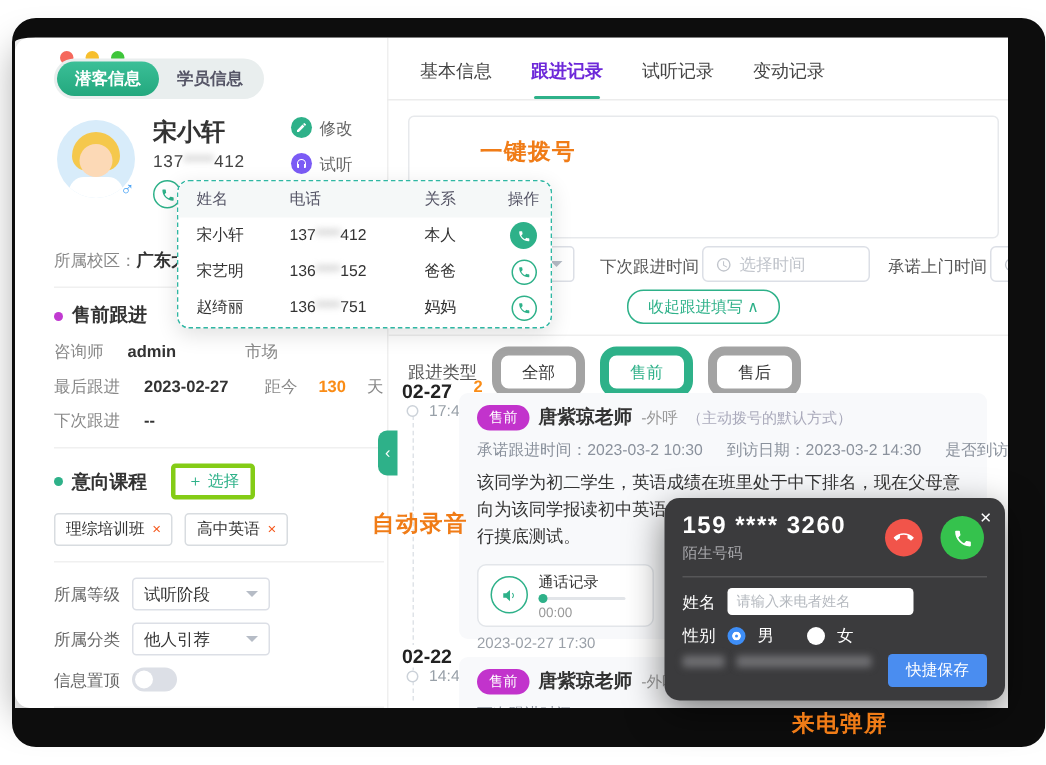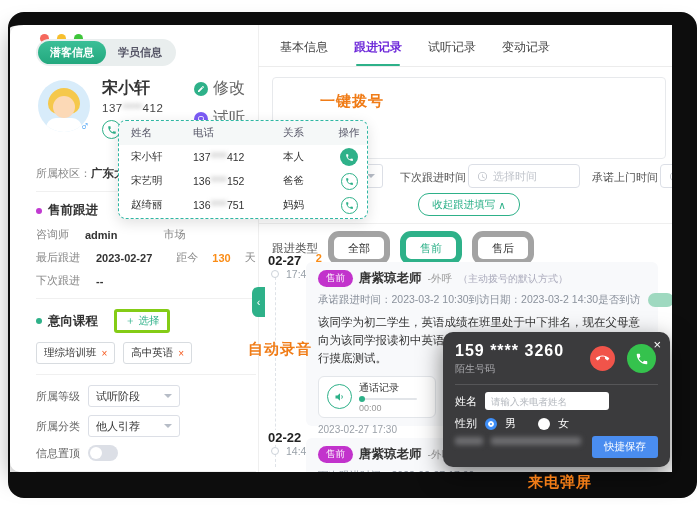--- a/index.html
+++ b/index.html
@@ -29,21 +29,21 @@
   .avatar .hair{position:absolute;left:10px;top:8px;width:32px;height:26px;border-radius:16px 16px 10px 10px;background:#f5c84c;}
   .avatar .face{position:absolute;left:15px;top:16px;width:22px;height:22px;border-radius:50%;background:#fcd9b6;}
   .avatar .body{position:absolute;left:8px;top:38px;width:36px;height:20px;border-radius:10px;background:#fff;}
   .gender{position:absolute;left:44px;top:40px;color:#4aa3f5;font-size:13px;font-weight:bold;}
   .p-name{position:absolute;left:66px;top:0;font-size:16px;font-weight:bold;color:#333;}
   .p-phone{position:absolute;left:66px;top:24px;font-size:11.5px;color:#444;letter-spacing:.5px;}
   .blurred{filter:blur(2.6px);color:#888;}
   .cbtn{width:19px;height:19px;border-radius:50%;border:1.4px solid #2eb189;display:flex;align-items:center;justify-content:center;box-sizing:border-box;background:#fff;}
   .p-btns{position:absolute;left:66px;top:42px;display:flex;gap:7px;}
   .p-actions{position:absolute;left:158px;top:0;display:flex;flex-direction:column;gap:9px;}
-  .pa{display:flex;align-items:center;gap:5px;font-size:16px;color:#666;}
+  .pa{display:flex;gap:5px;font-size:11px;color:#666;}
   .ico-circle{width:14px;height:14px;border-radius:50%;display:flex;align-items:center;justify-content:center;}
   .ic{display:block;}
   .campus{margin-top:8px;color:#888;}
   .campus b{color:#333;font-size:11.5px;}
   .hdiv{height:1px;background:#f0f0f0;margin:10px 14px 10px 0;}
   .sec-title{display:flex;align-items:center;gap:6px;font-size:12.5px;font-weight:bold;color:#333;}
   .bullet{width:6px;height:6px;border-radius:50%;}
   .bullet.purple{background:#c13ad1}.bullet.green{background:#2eb189}
   .lp-row{display:flex;align-items:center;margin-top:8px;color:#888;white-space:nowrap;gap:12px;}
   .lp-row b{color:#333;font-weight:bold;margin-left:4px;}
@@ -88,21 +88,21 @@
   .tl-line{position:absolute;left:265px;top:252px;height:190px;border-left:1px dashed #dfe3e8;}
   .tl-date{position:absolute;left:258px;font-size:13px;font-weight:bold;color:#222;background:#fff;}
   .tl-time{position:absolute;font-size:10.5px;color:#98a0a8;}
   .tl-marker{position:absolute;width:8px;height:8px;border:1.5px solid #ccd2d9;border-radius:50%;background:#fff;box-sizing:border-box;}
   .rec-card{position:absolute;left:296px;width:352px;background:#f8f9fb;border-radius:6px;padding:8px 12px;box-sizing:border-box;}
   .rec-head{display:flex;align-items:center;gap:6px;white-space:nowrap;}
   .tag-pre{background:#c233cc;color:#fff;font-size:9.5px;padding:2px 8px;border-radius:9px;}
   .teacher{font-size:12.5px;font-weight:bold;color:#333;}
   .chan{font-size:10.5px;color:#999;}
   .note{font-size:10px;color:#aab;}
-  .rec-meta{display:flex;align-items:center;margin-top:6px;font-size:10.5px;color:#8a919c;white-space:nowrap;}
+  .rec-meta{display:flex;align-items:center;gap:16px;margin-top:6px;font-size:10.5px;color:#8a919c;white-space:nowrap;}
   .mini-toggle{width:26px;height:14px;border-radius:7px;background:#9fd9c0;position:relative;display:inline-block;vertical-align:middle;margin-left:5px;}
   .rec-text{margin:7px 0 0 0;font-size:11.5px;line-height:1.55;color:#333;}
   .audio{margin-top:8px;width:118px;height:42px;background:#fff;border:1px solid #e3e6ea;border-radius:6px;
          display:flex;align-items:center;gap:7px;padding:0 8px;box-sizing:border-box;}
   .audio-ic{width:25px;height:25px;border-radius:50%;border:1.5px solid #2eb189;display:flex;align-items:center;justify-content:center;box-sizing:border-box;flex:none;}
   .audio-col{display:flex;flex-direction:column;gap:3px;}
   .audio-title{font-size:10px;color:#333;}
   .audio-track{width:58px;height:2px;background:#e2e5e9;position:relative;border-radius:1px;}
   .audio-dot{position:absolute;left:0;top:-2px;width:6px;height:6px;border-radius:50%;background:#2eb189;}
   .audio-time{font-size:9px;color:#999;}

